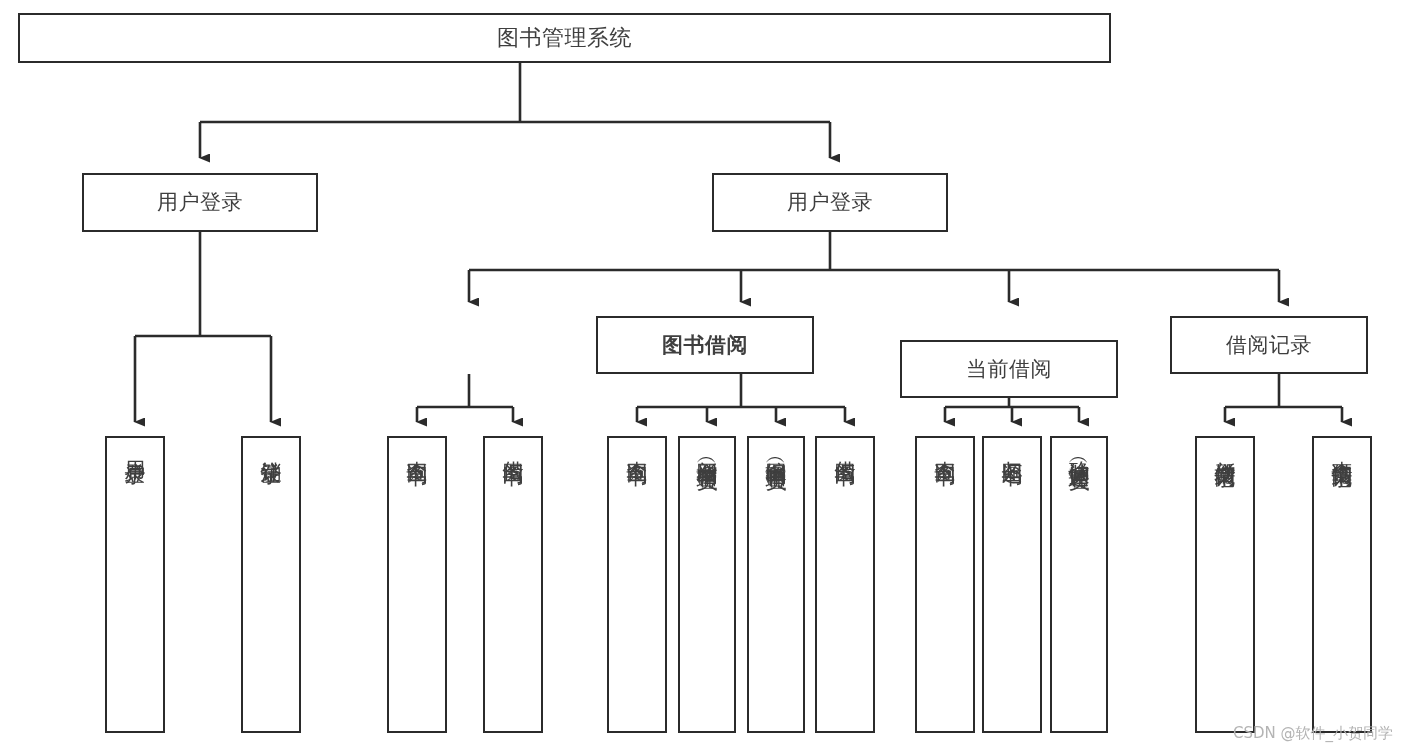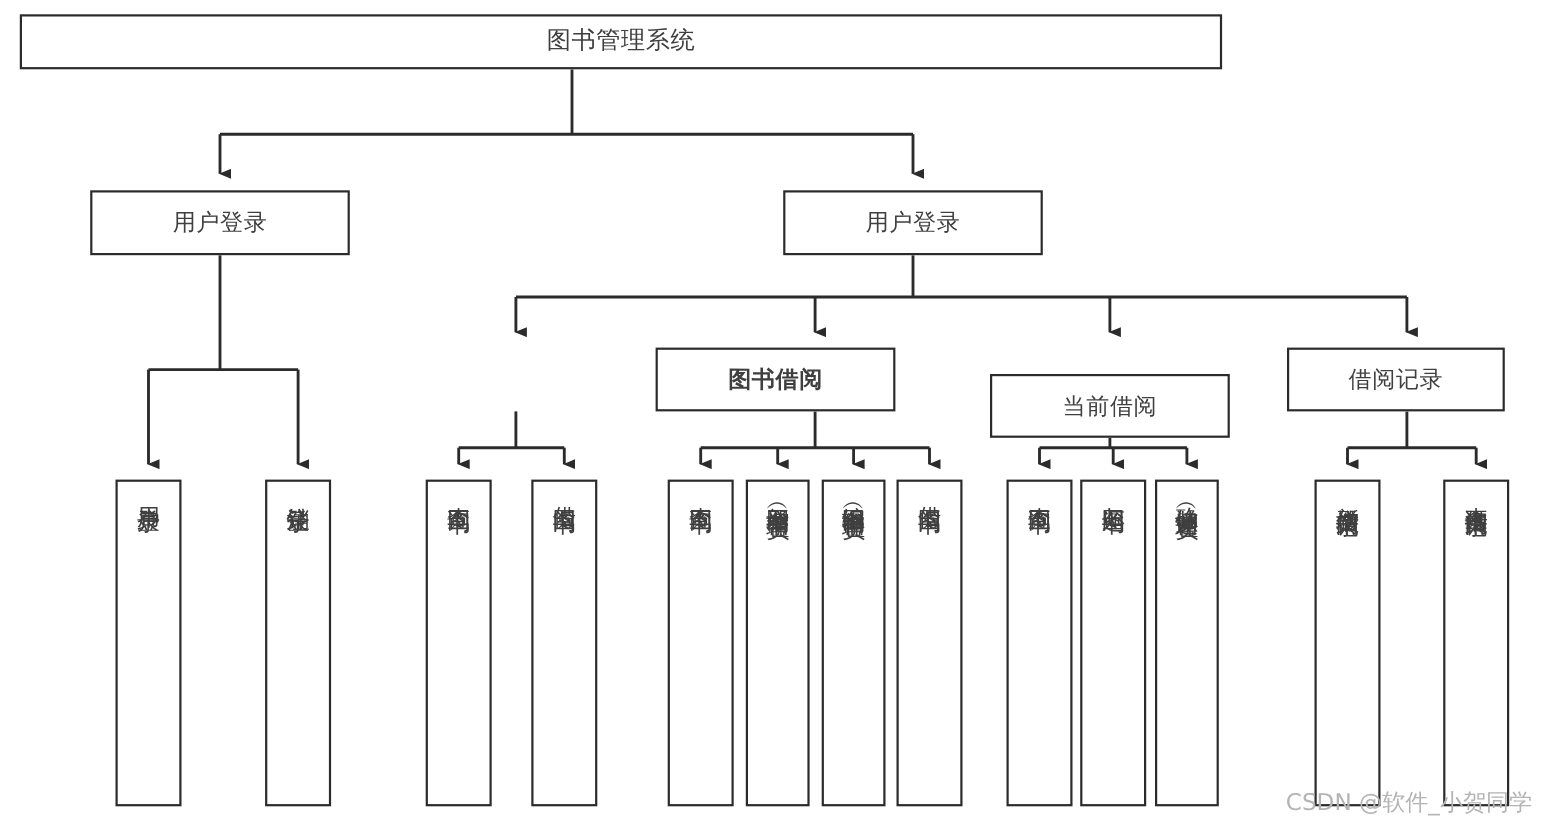--- a/index.html
+++ b/index.html
@@ -63,21 +63,21 @@
     text-orientation: upright;
     font-size: 21px;
     line-height: 1.05;
     letter-spacing: 1.5px;
     white-space: nowrap;
   }
   .watermark {
     position: absolute;
     right: 12px;
     bottom: 4px;
-    font-size: 21px;
+    font-size: 15px;
     color: #b4b4b4;
     z-index: 5;
     white-space: nowrap;
     user-select: none;
     margin-left: 16px;
   }
 </style>
 </head>
 <body>
 

